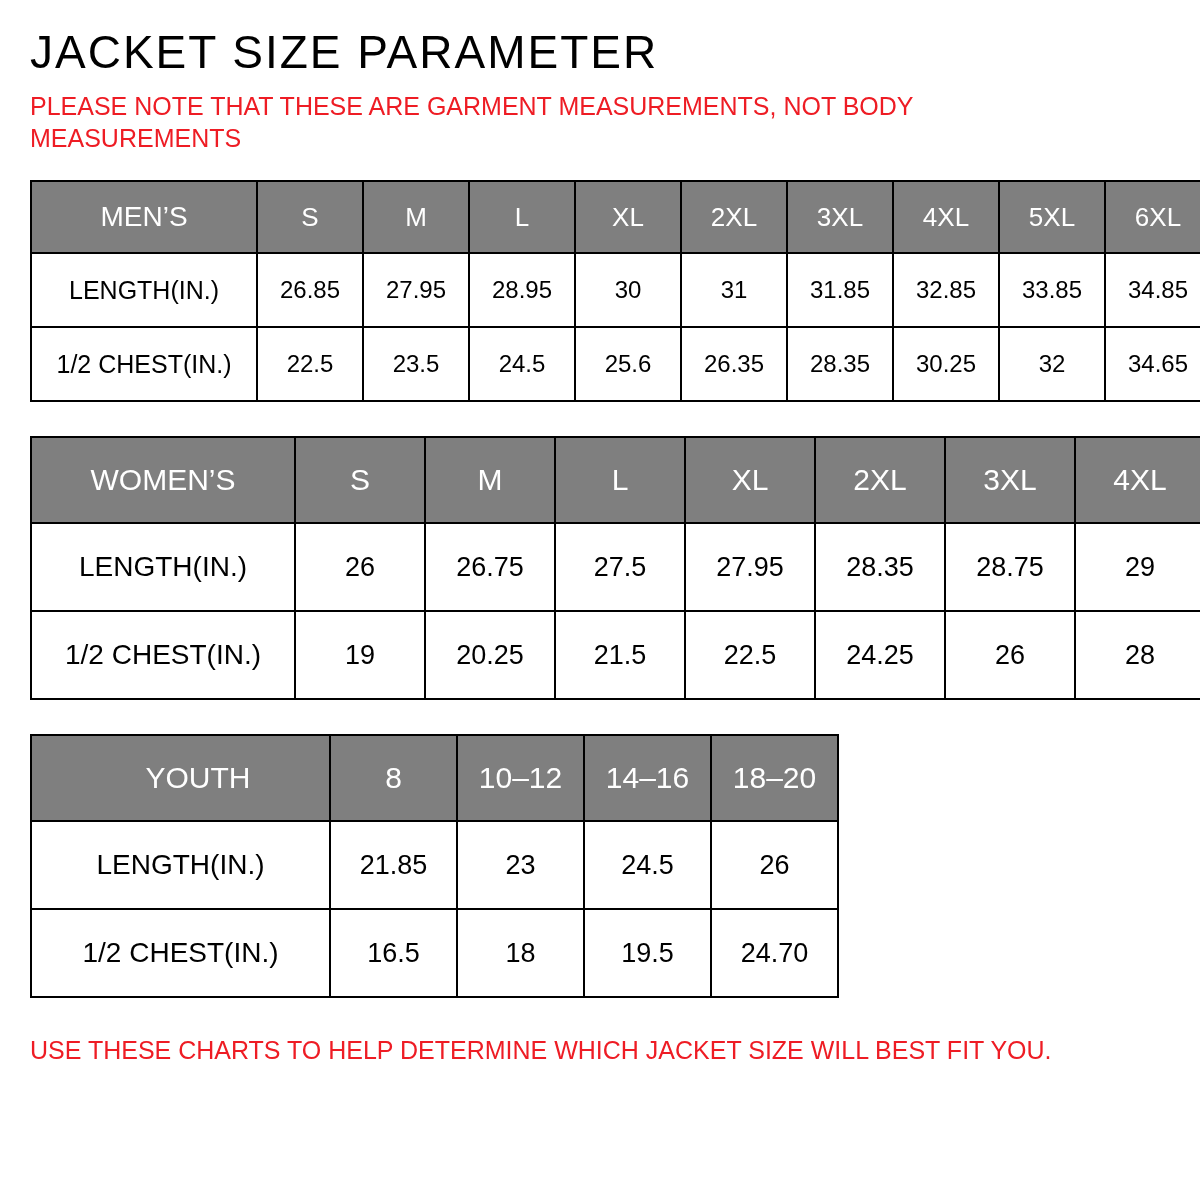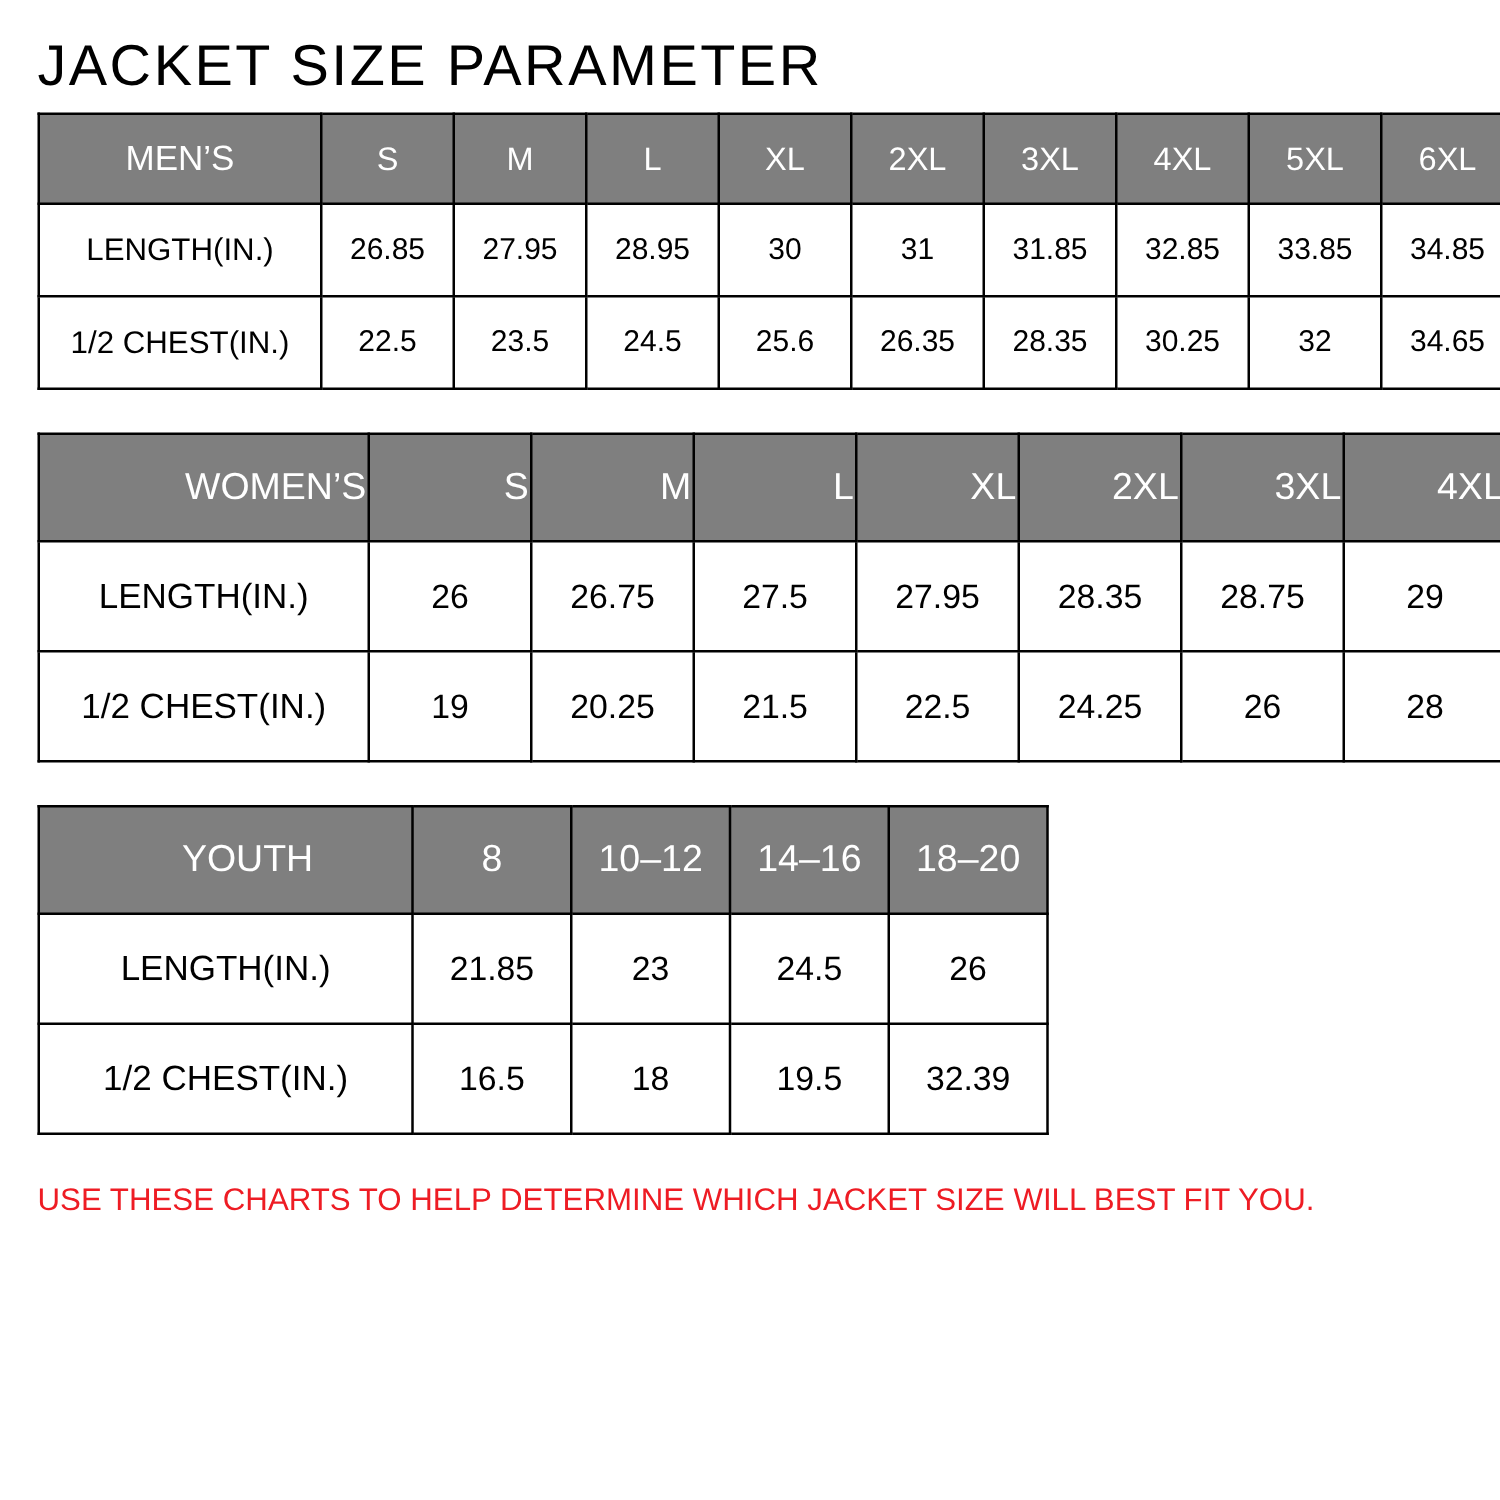--- a/index.html
+++ b/index.html
@@ -53,21 +53,21 @@
   }
   
   .men { width: 1142px; }
   .men thead td { height: 68px; font-size: 26px; }
   .men tbody td { height: 70px; font-size: 24px; }
   .men td.rowhead { font-size: 25px; }
   .men thead td.corner { font-size: 28px; margin-left: 39px; }
 
   
   .women { width: 1142px; }
-  .women thead td { height: 82px; font-size: 30px; text-align: right; }
+  .women thead td { height: 82px; font-size: 30px; }
   .women tbody td { height: 84px; font-size: 27px; }
   .women td.rowhead { font-size: 28px; }
   .women thead td.corner { font-size: 30px; }
 
   
   .youth { width: 752px; }
   .youth thead td { height: 82px; font-size: 30px; }
   .youth tbody td { height: 84px; font-size: 27px; }
   .youth td.rowhead { font-size: 28px; }
   .youth thead td.corner { font-size: 30px; padding-left: 36px; }
@@ -80,20 +80,21 @@
   .footer p { margin: 0 0 22px 0; }
   .footer p:last-child { margin-bottom: 0; }
 </style>
 </head>
 <body>
 
 <div class="page">
 
   <h1 class="title">JACKET SIZE PARAMETER</h1>
 
+  <p class="note">PLEASE NOTE THAT THESE ARE GARMENT MEASUREMENTS, NOT BODY MEASUREMENTS</p>
 
   <table class="size men">
     <thead>
       <tr>
         <td class="corner" style="width:222px">MEN’S</td>
         <td style="width:102px">S</td>
         <td style="width:102px">M</td>
         <td style="width:102px">L</td>
         <td style="width:102px">XL</td>
         <td style="width:102px">2XL</td>
@@ -184,21 +185,21 @@
         <td>21.85</td>
         <td>23</td>
         <td>24.5</td>
         <td>26</td>
       </tr>
       <tr>
         <td class="rowhead">1/2 CHEST(IN.)</td>
         <td>16.5</td>
         <td>18</td>
         <td>19.5</td>
-        <td>32.39</td>
+        <td>24.70</td>
       </tr>
     </tbody>
   </table>
 
   <div class="footer">
     <p>USE THESE CHARTS TO HELP DETERMINE WHICH JACKET SIZE WILL BEST FIT YOU.</p>
   </div>
 
 </div>
 

